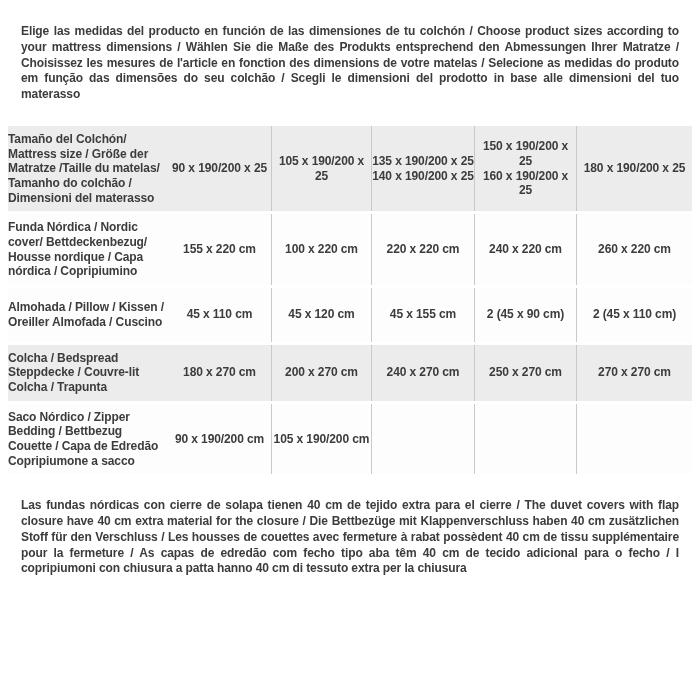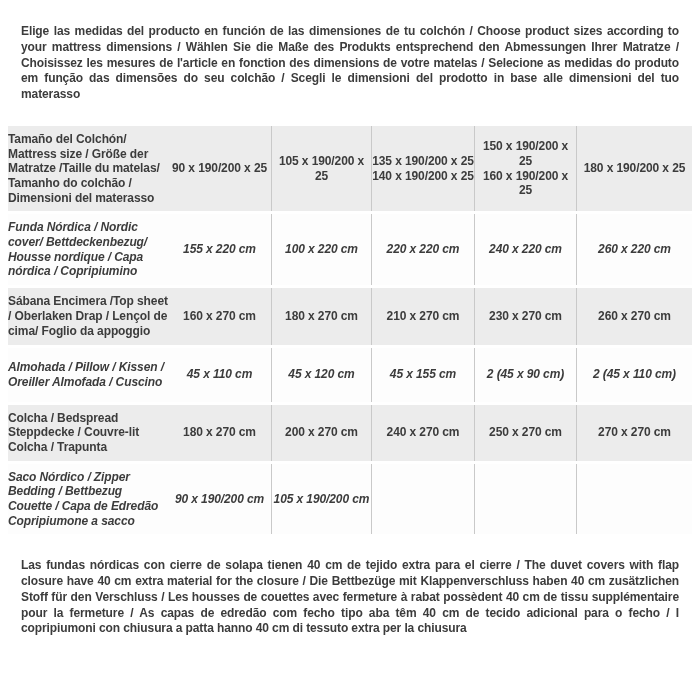--- a/index.html
+++ b/index.html
@@ -39,21 +39,21 @@
     font-weight: 700;
     font-size: 12px;
     line-height: 1.22;
     letter-spacing: -0.1px;
     color: #3c3c3c;
     vertical-align: middle;
     padding: 6px 0;
     box-sizing: border-box;
   }
   tr.shaded td { background: #ececec; }
-  tr.plain  td { background: #fdfdfd; font-style: italic; }
+  tr.plain  td { background: #fdfdfd; }
   td.rowlabel {
     text-align: left;
     padding-left: 16px;
     padding-right: 6px;
   }
   td.val {
     text-align: center;
     white-space: pre-line;
   }
   
@@ -103,28 +103,20 @@
         <td class="val">180 x 190/200 x 25</td>
       </tr>
       <tr class="r2 plain">
         <td class="rowlabel">Funda Nórdica /  Nordic cover/ Bettdeckenbezug/ Housse nordique  / Capa nórdica / Copripiumino</td>
         <td class="val">155 x 220 cm</td>
         <td class="val">100 x 220 cm</td>
         <td class="val">220 x 220 cm</td>
         <td class="val">240 x 220 cm</td>
         <td class="val">260 x 220 cm</td>
       </tr>
-      <tr class="r3 shaded">
-        <td class="rowlabel">Sábana Encimera /Top sheet / Oberlaken Drap / Lençol de cima/ Foglio da appoggio</td>
-        <td class="val">160 x 270 cm</td>
-        <td class="val">180 x 270 cm</td>
-        <td class="val">210 x 270 cm</td>
-        <td class="val">230 x 270 cm</td>
-        <td class="val">260 x 270 cm</td>
-      </tr>
       <tr class="r6 plain">
         <td class="rowlabel">Almohada  / Pillow / Kissen / Oreiller Almofada / Cuscino</td>
         <td class="val">45 x 110 cm</td>
         <td class="val">45 x 120 cm</td>
         <td class="val">45 x 155 cm</td>
         <td class="val">2 (45 x 90 cm)</td>
         <td class="val">2 (45 x 110 cm)</td>
       </tr>
       <tr class="r7 shaded">
         <td class="rowlabel">Colcha / Bedspread Steppdecke / Couvre-lit Colcha / Trapunta</td>

